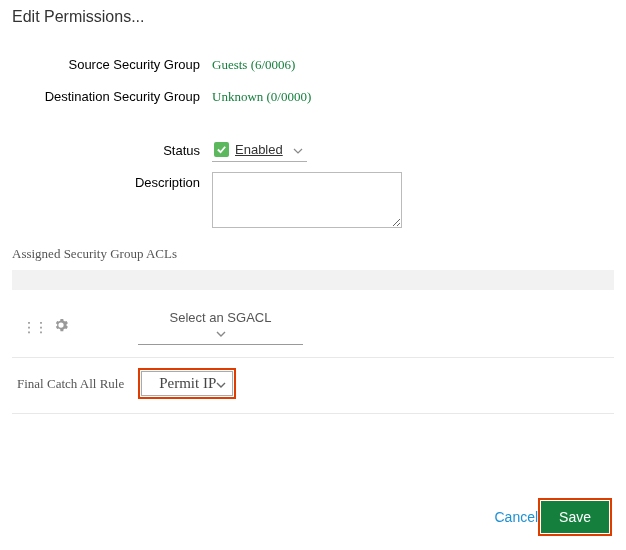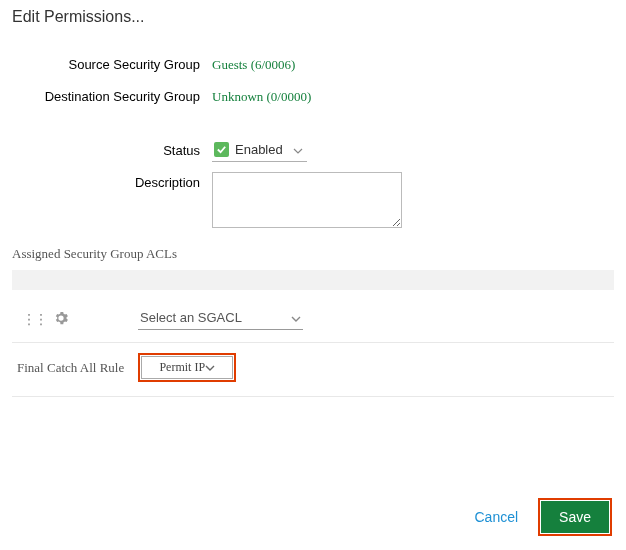--- a/index.html
+++ b/index.html
@@ -48,21 +48,21 @@
       width: 15px;
       height: 15px;
       background: #5cb85c;
       border-radius: 2px;
       display: inline-flex;
       align-items: center;
       justify-content: center;
       margin-right: 6px;
     }
     .checkbox svg { width: 11px; height: 11px; }
-    .status-text { color: #333; margin-right: 10px; font-size: 13px; }
+    .status-text { color: #333; margin-right: 10px; font-size: 13px; text-decoration: underline; }
     .chevron { color: #888; }
     textarea.description {
       width: 190px;
       height: 56px;
       border: 1px solid #bbb;
       resize: both;
       font-family: inherit;
       font-size: 13px;
       padding: 4px;
     }
@@ -98,55 +98,55 @@
     .gear-icon svg { width: 14px; height: 14px; }
     .sgacl-select {
       display: inline-flex;
       align-items: center;
       border-bottom: 1px solid #999;
       padding: 2px 2px 4px 2px;
       min-width: 165px;
       justify-content: space-between;
       color: #555;
       font-size: 13px;
+      flex-direction: column;
     }
     .catch-row {
       display: flex;
       align-items: center;
       padding: 10px 0 14px 5px;
       border-bottom: 1px solid #e8e8e8;
       font-family: Liberation Serif, serif;
     }
     .catch-label {
       color: #555;
       font-size: 13px;
       margin-right: 14px;
     }
     .permit-select {
       display: inline-flex;
       align-items: center;
       border: 1px solid #aaa;
       padding: 3px 6px;
       min-width: 92px;
-      justify-content: center;
+      justify-content: flex-end;
       color: #444;
-      font-size: 12px;
+      font-size: 15px;
     }
     .highlight-box {
       border: 2px solid #e03c00;
       padding: 1px;
       display: inline-block;
     }
     .footer {
       position: absolute;
       bottom: 14px;
       right: 14px;
       display: flex;
       align-items: center;
-      gap: 20px;
     }
     .cancel-link {
       color: #1e90d4;
       font-size: 14px;
       cursor: pointer;
     }
     .save-btn {
       background: #15803d;
       color: #fff;
       border: none;

